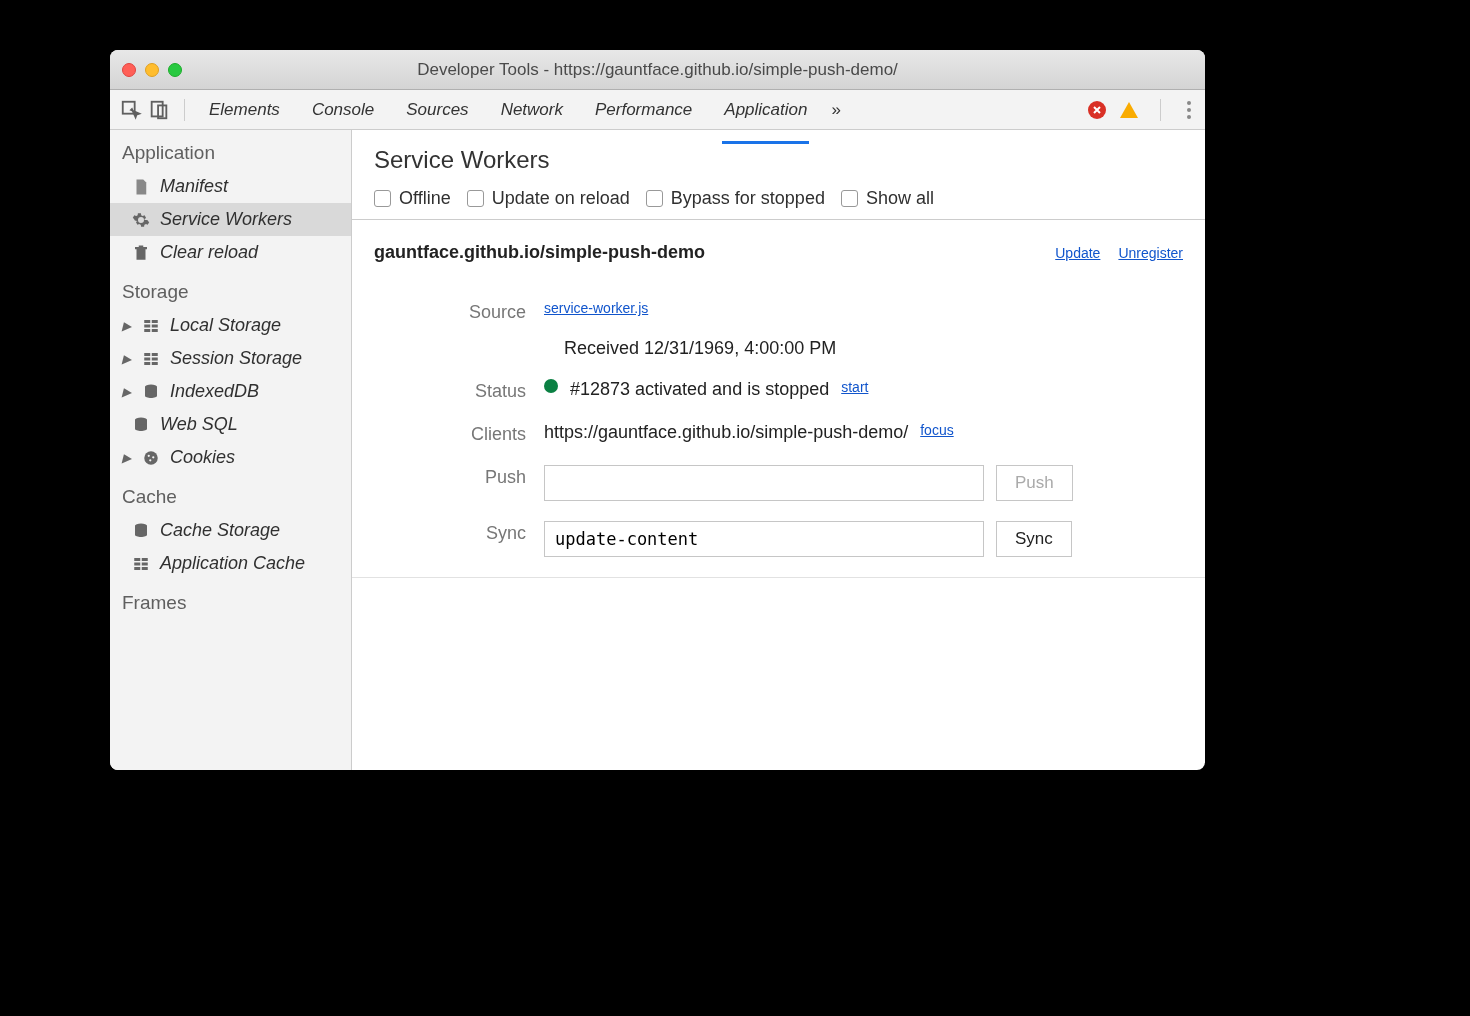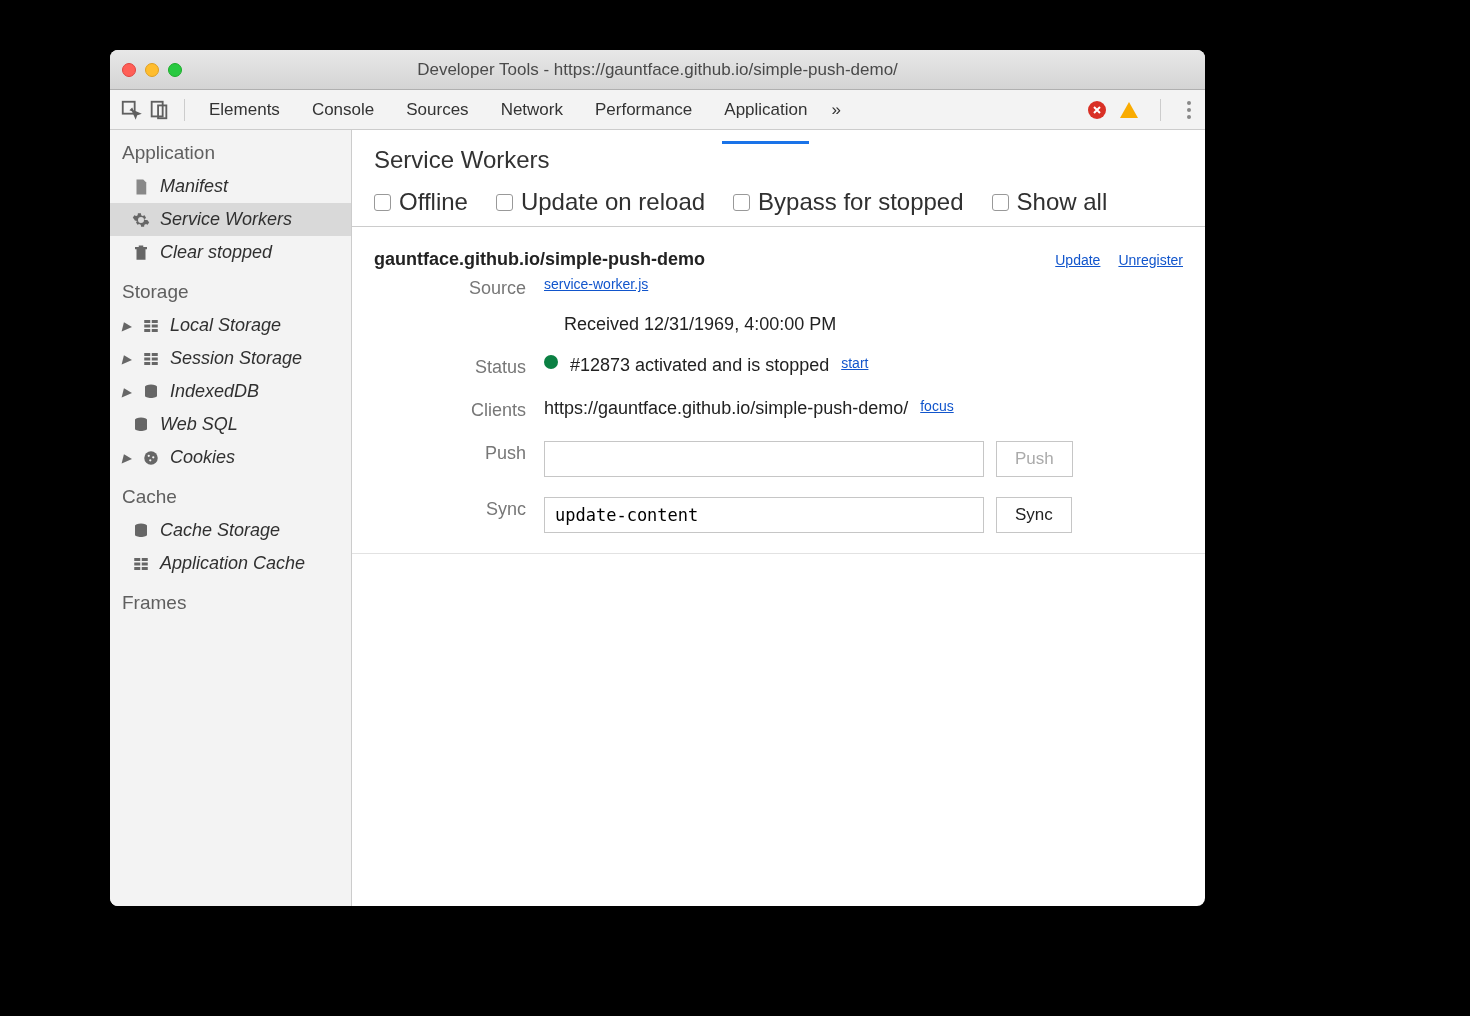--- a/index.html
+++ b/index.html
@@ -8,21 +8,21 @@
     background: #000;
     width: 1470px;
     height: 1016px;
     position: relative;
   }
   .window {
     position: absolute;
     left: 110px;
     top: 50px;
     width: 1095px;
-    height: 856px;
+    height: 720px;
     background: #fff;
     border-radius: 8px;
     box-shadow: 0 20px 60px rgba(0,0,0,0.5);
     overflow: hidden;
     display: flex;
     flex-direction: column;
   }
   .titlebar {
     height: 40px;
     background: linear-gradient(#e8e8e8, #d4d4d4);
@@ -48,21 +48,21 @@
     display: flex;
     align-items: center;
     padding: 0 10px;
     gap: 6px;
     font-size: 17px;
     color: #333;
   }
   .toolbar .ticon { display:inline-flex; align-items:center; justify-content:center; width:22px; height:22px; }
   .toolbar .sep { width:1px; height:22px; background:#ccc; margin:0 8px; }
   .tabs { display:flex; gap:28px; margin-left:8px; }
-  .tab { color:#333; cursor:pointer; padding:24px 2px; }
+  .tab { color:#333; cursor:pointer; padding:24px 2px;font-style:italic; }
   .tab.active { color:#333; border-bottom:3px solid #1a73e8; padding-bottom:6px; }
   .overflow { margin-left:16px; color:#333; cursor:pointer; }
   .toolbar-right { margin-left:auto; display:flex; align-items:center; gap:14px; }
   .err-badge { width:18px; height:18px; border-radius:50%; background:#d93025; display:flex; align-items:center; justify-content:center; }
   .warn-badge { width:0; height:0; border-left:9px solid transparent; border-right:9px solid transparent; border-bottom:16px solid #f9ab00; position:relative; }
   .kebab { display:flex; flex-direction:column; gap:3px; cursor:pointer; padding:4px;}
   .kebab span { width:4px; height:4px; border-radius:50%; background:#888; }
   .body { flex:1; display:flex; overflow:hidden; }
   .sidebar {
     width:242px; background:#f3f3f3; border-right:1px solid #ccc;
@@ -76,27 +76,27 @@
   .item.selected { background:#d9d9d9; }
   .tree-item { padding-left:12px; }
   .tree-item .caret { width:10px; color:#666; font-size:12px; display:inline-block; }
   .icon { width:18px; height:18px; display:inline-flex; align-items:center; justify-content:center; color:#5f5f5f; flex-shrink:0; }
   .item .icon svg { width:18px; height:18px; }
   .main { flex:1; display:flex; flex-direction:column; overflow:hidden; }
   .main-header {
     padding:16px 22px 10px 22px; border-bottom:1px solid #ccc;
   }
   .main-header h1 { font-size:24px; font-weight:400; color:#333; margin-bottom:14px; }
-  .checks { display:flex; gap:28px; font-size:24px; color:#303030; align-items:center; }
+  .checks { display:flex; gap:16px; font-size:18px; color:#303030; align-items:center; }
   .chk { display:flex; align-items:center; gap:8px; cursor:pointer; }
   .chk .box { width:17px; height:17px; border:1px solid #999; border-radius:3px; background:#fff; }
   .scope {
     padding:22px 22px 0 22px; border-bottom:1px solid #e2e2e2;
   }
-  .scope-head { display:flex; align-items:center; margin-bottom:6px; }
+  .scope-head { display:flex; align-items:center; margin-bottom:37px; }
   .scope-title { font-weight:700; font-size:18px; color:#222; }
   .scope-links { margin-left:auto; display:flex; gap:18px; }
   .link { color:#1155cc; text-decoration:underline; cursor:pointer; font-size:14px; }
   .row { display:flex; align-items:flex-start; margin-bottom:20px; font-size:18px; }
   .row-label { width:170px; text-align:right; color:#777; padding-right:18px; padding-top:2px; }
   .row-val { flex:1; color:#222; display:flex; flex-wrap:wrap; align-items:flex-start; gap:12px; }
   .row-val .sub { width:100%; margin-top:10px; color:#222;margin-left:20px; }
   .status-dot { width:14px; height:14px; border-radius:50%; background:#0b8043; display:inline-block; }
   .txtin {
     height:36px; border:1px solid #c6c6c6; padding:0 10px; font-size:17px;
@@ -179,21 +179,21 @@
             </svg>
           </span>
         <span>Service Workers</span>
       </div>
       <div class="item">
         <span class="icon">
             <svg viewBox="0 0 24 24" fill="#666">
               <path d="M6 7h12v14H6zM4 4h16v3H4zM9 2h6v2H9z"></path>
             </svg>
           </span>
-        <span>Clear stopped</span>
+        <span>Clear reload</span>
       </div>
 
       <div class="group-title">Storage</div>
       <div class="item tree-item">
         <span class="caret">▶</span>
         <span class="icon">
             <svg viewBox="0 0 24 24" fill="#666">
               <rect x="3" y="4" width="8" height="4"></rect>
               <rect x="13" y="4" width="8" height="4"></rect>
               <rect x="3" y="10" width="8" height="4"></rect>

